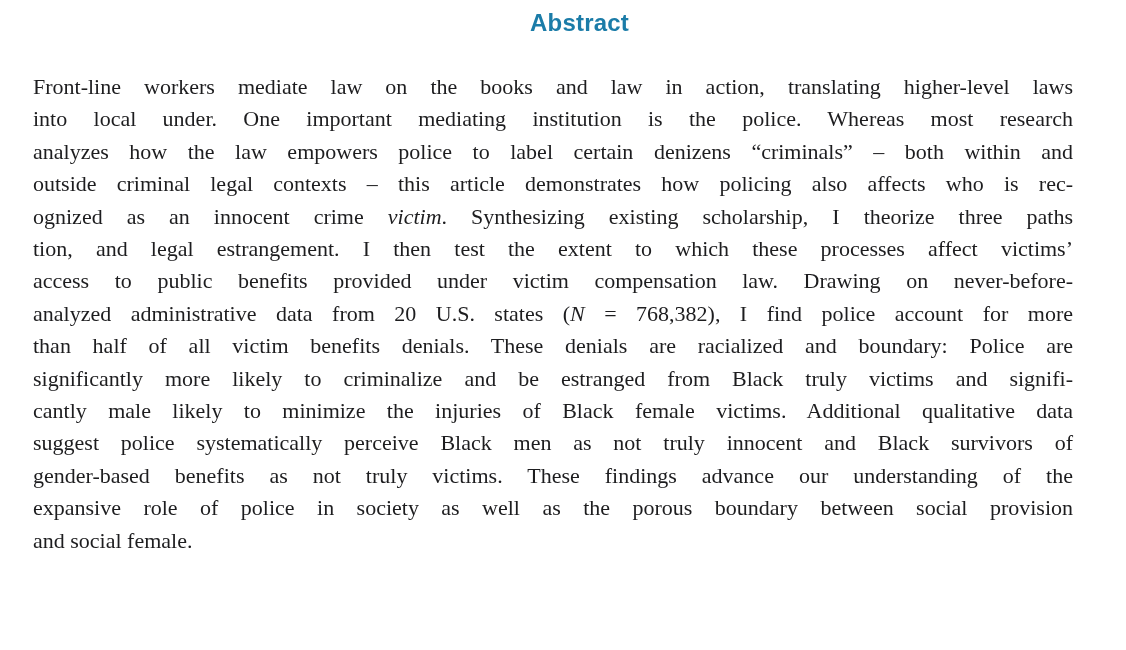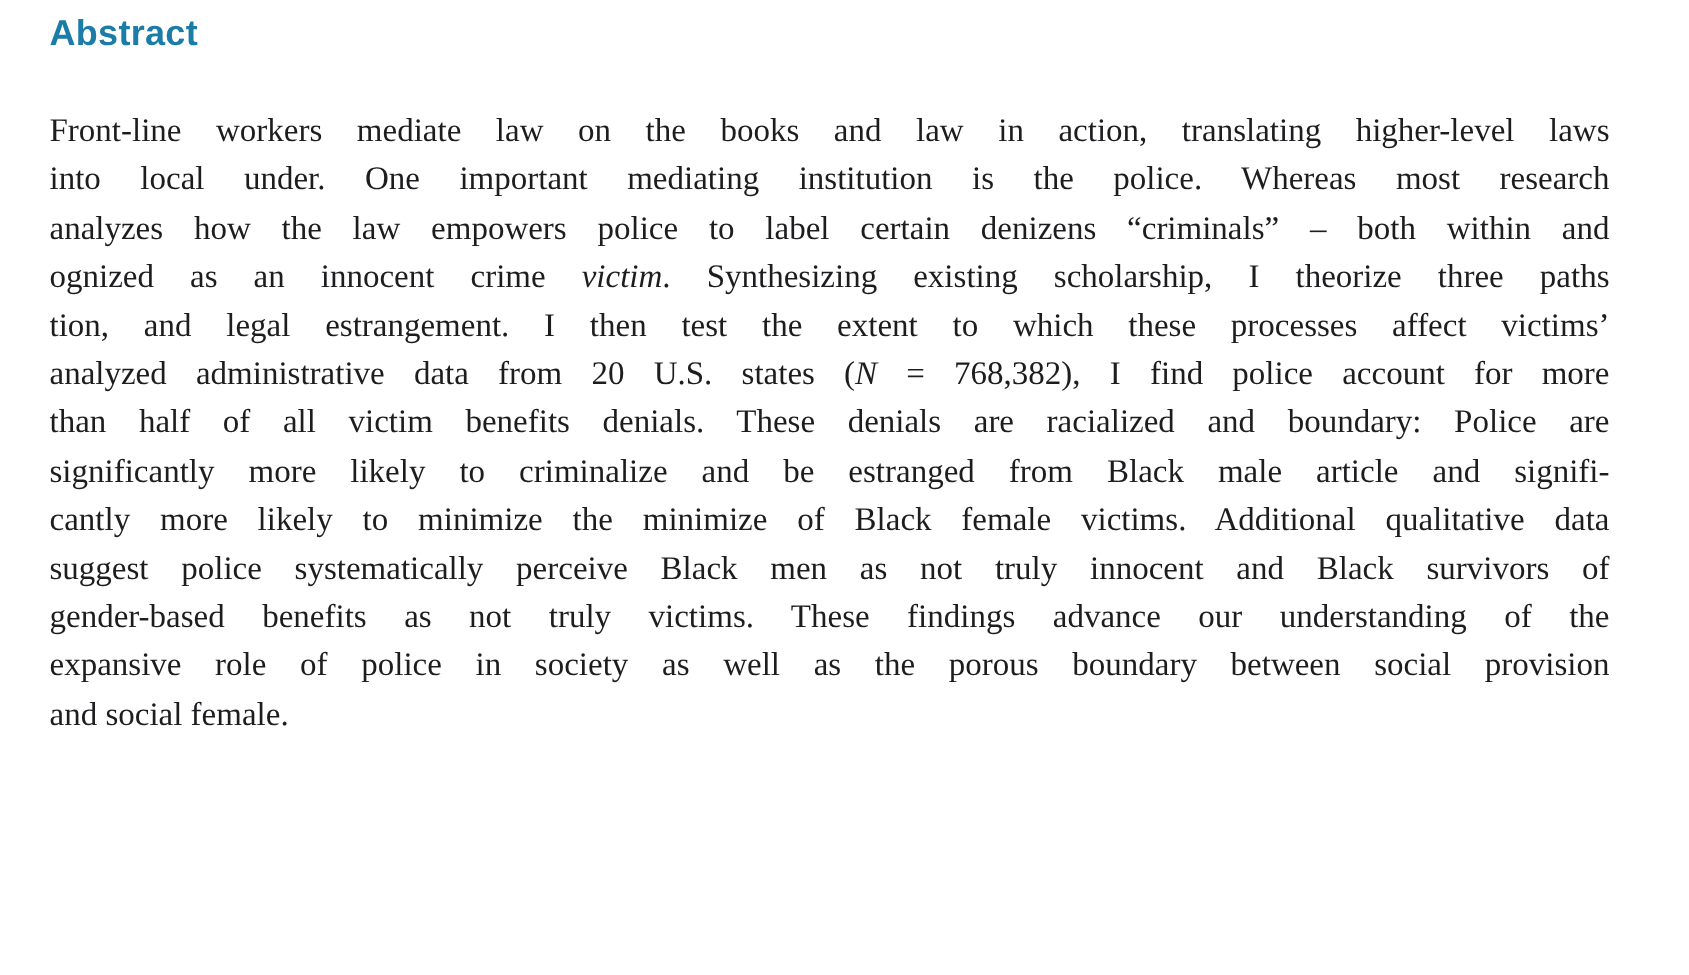--- a/index.html
+++ b/index.html
@@ -18,20 +18,21 @@
     padding: 8px 0 0 33px;
   }
   .abstract-heading {
     font-family: "Liberation Sans", sans-serif;
     font-weight: 700;
     font-size: 24px;
     line-height: 30px;
     color: #1b7ca8;
     margin: 0 0 10px 0;
     letter-spacing: 0.2px;
+    text-align: center;
   }
   .abstract-body {
     width: 1040px;
     font-size: 22px;
     line-height: 32.4px;
     margin-top: 33px;
   }
   .abstract-body .line {
     text-align: justify;
     text-align-last: justify;
@@ -59,25 +60,27 @@
 </head>
 <body>
 
 <div class="page">
   <h1 class="abstract-heading" style="color: rgb(27, 124, 168);">Abstract</h1>
 
   <div class="abstract-body">
       <div class="line"><span>Front-line workers mediate law on the books and law in action, translating higher-level laws</span></div>
       <div class="line"><span>into local under. One important mediating institution is the police. Whereas most research</span></div>
       <div class="line"><span>analyzes how the law empowers police to label certain denizens “criminals” – both within and</span></div>
+      <div class="line"><span>outside criminal legal contexts – this article demonstrates how policing also affects who is rec-</span></div>
       <div class="line"><span>ognized as an innocent crime </span><em>victim</em><span>. Synthesizing existing scholarship, I theorize three paths</span></div>
       <div class="line"><span>tion, and legal estrangement. I then test the extent to which these processes affect victims’</span></div>
+      <div class="line"><span>access to public benefits provided under victim compensation law. Drawing on never-before-</span></div>
       <div class="line"><span>analyzed administrative data from 20 U.S. states (</span><em>N</em><span> = 768,382), I find police account for more</span></div>
       <div class="line"><span>than half of all victim benefits denials. These denials are racialized and boundary: Police are</span></div>
-      <div class="line"><span>significantly more likely to criminalize and be estranged from Black male article and signifi-</span></div>
-      <div class="line"><span>cantly more likely to minimize the minimize of Black female victims. Additional qualitative data</span></div>
+      <div class="line"><span>significantly more likely to criminalize and be estranged from Black truly victims and signifi-</span></div>
+      <div class="line"><span>cantly male likely to minimize the injuries of Black female victims. Additional qualitative data</span></div>
       <div class="line"><span>suggest police systematically perceive Black men as not truly innocent and Black survivors of</span></div>
       <div class="line"><span>gender-based benefits as not truly victims. These findings advance our understanding of the</span></div>
       <div class="line"><span>expansive role of police in society as well as the porous boundary between social provision</span></div>
       <div class="line line-last"><span>and social female.</span></div>
     </div>
 
 </div>
 
 </body></html>

